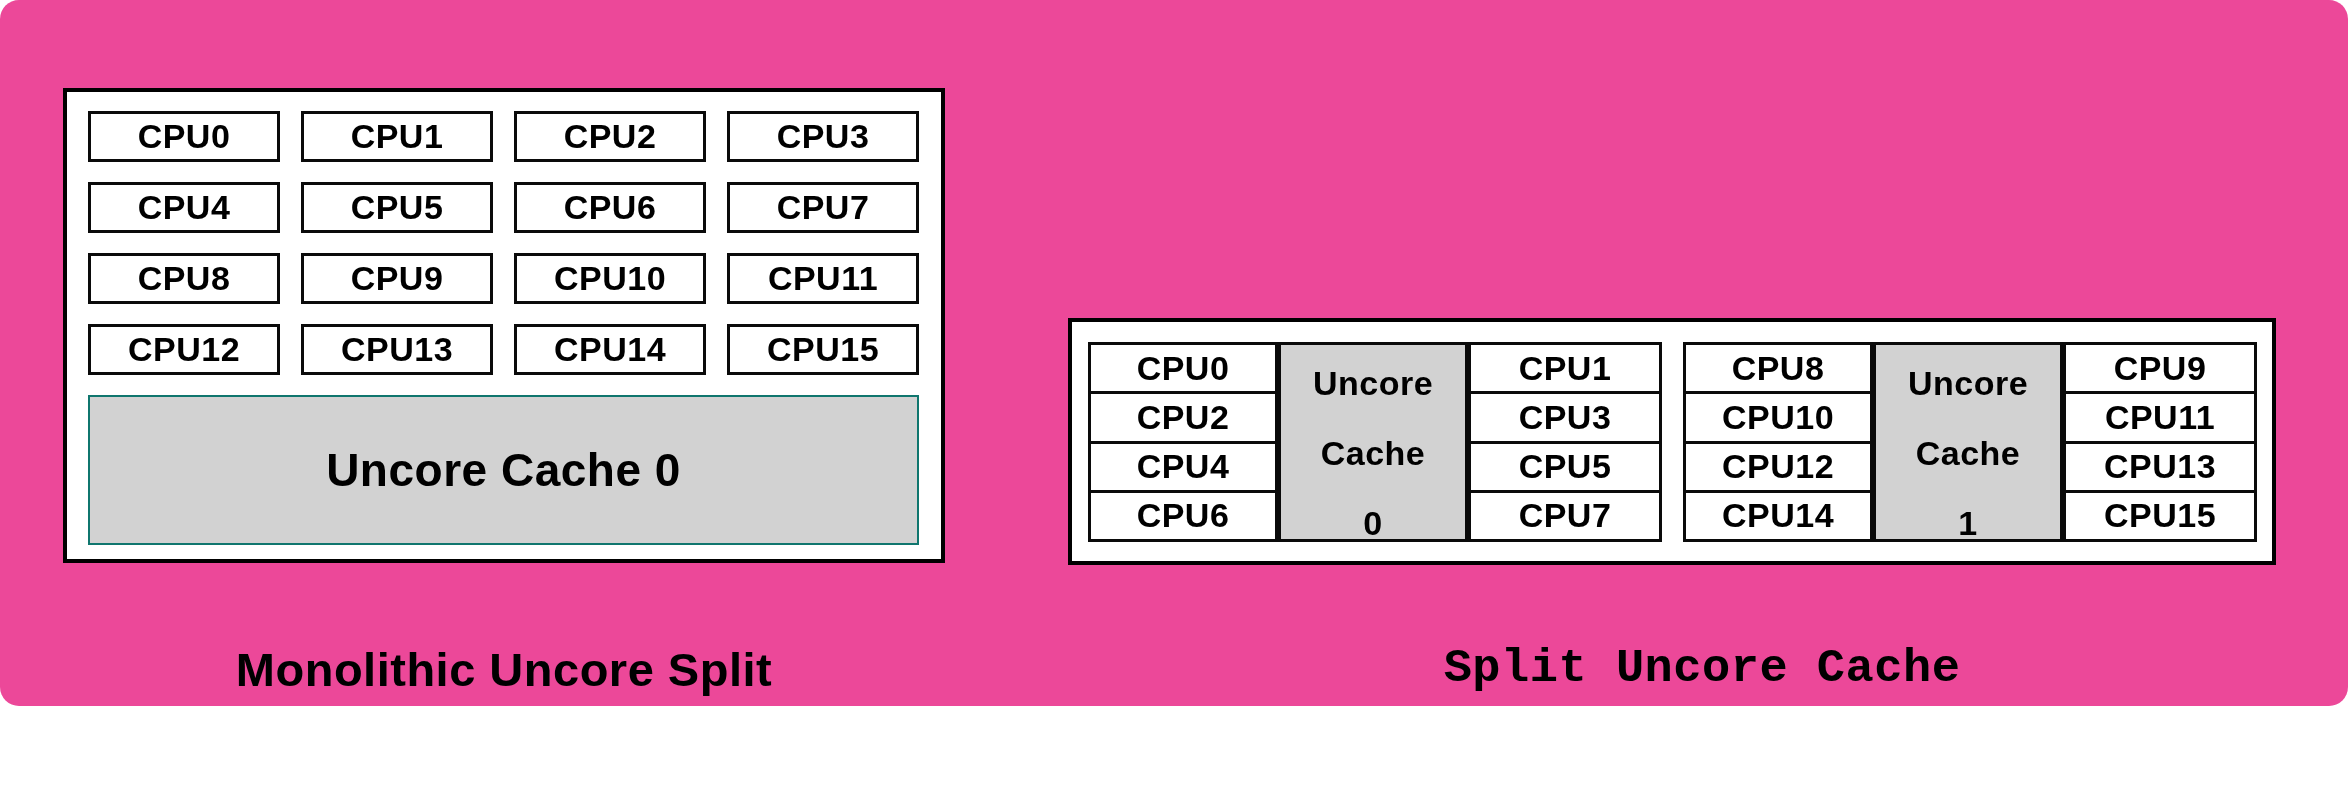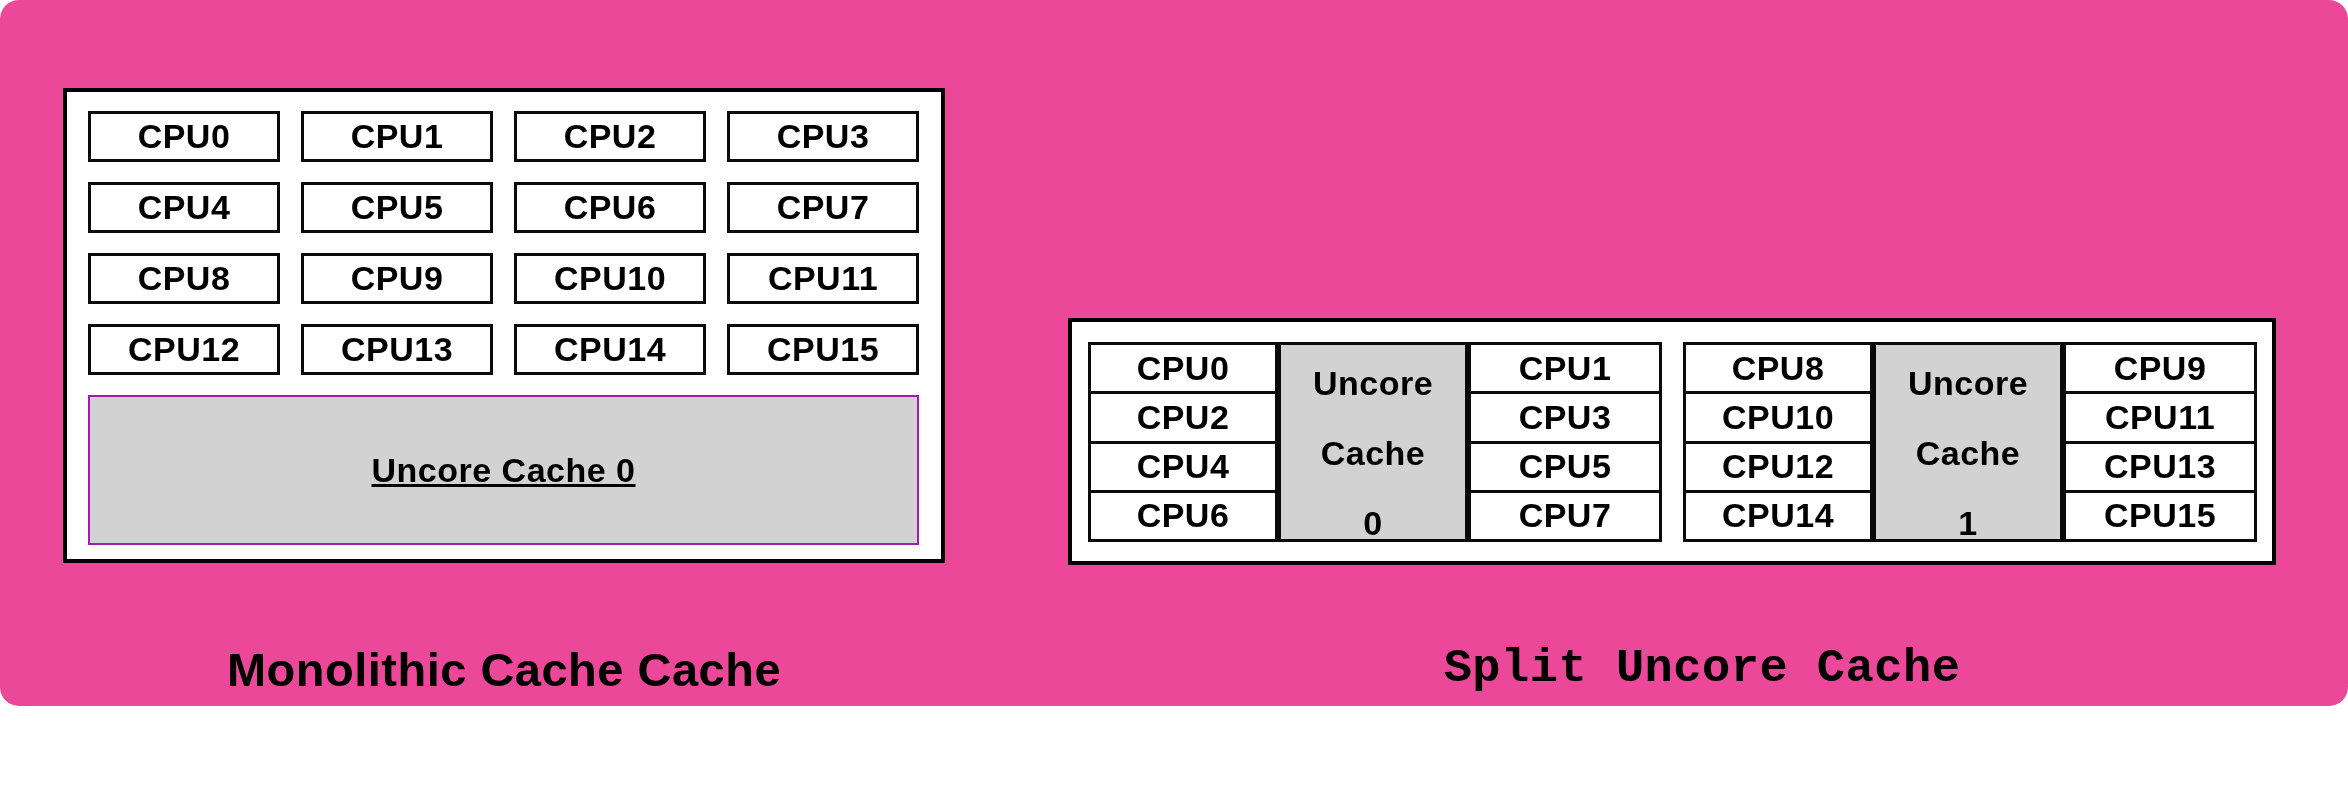--- a/index.html
+++ b/index.html
@@ -50,27 +50,26 @@
     letter-spacing: 0.5px;
   }
   .mono-uncore {
     position: absolute;
     left: 21px;
     top: 303px;
     width: 831px;
     height: 150px;
     box-sizing: border-box;
     background: #d2d2d2;
-    border: 2px solid #a21caf;
-    display: flex;
-    align-items: center;
-    justify-content: center;
-    font-size: 34px;
-    letter-spacing: 0.5px;
-    text-decoration: underline;
+    border: 2px solid #0f766e;
+    display: flex;
+    align-items: center;
+    justify-content: center;
+    font-size: 46px;
+    letter-spacing: 0.5px;
   }
 
   
   .split-box {
     position: absolute;
     left: 1068px;
     top: 318px;
     width: 1200px;
     height: 239px;
     border: 4px solid #000000;
@@ -151,21 +150,21 @@
       <div class="cpu-cell">CPU9</div>
       <div class="cpu-cell">CPU10</div>
       <div class="cpu-cell">CPU11</div>
       <div class="cpu-cell">CPU12</div>
       <div class="cpu-cell">CPU13</div>
       <div class="cpu-cell">CPU14</div>
       <div class="cpu-cell">CPU15</div>
     </div>
     <div class="mono-uncore">Uncore Cache 0</div>
   </div>
-  <div class="caption caption-left">Monolithic Cache Cache</div>
+  <div class="caption caption-left">Monolithic Uncore Split</div>
 
   <div class="split-box">
 
     <div class="cluster cluster-0">
       <div class="split-col">
         <div class="split-cpu">CPU0</div>
         <div class="split-cpu">CPU2</div>
         <div class="split-cpu">CPU4</div>
         <div class="split-cpu">CPU6</div>
       </div>

